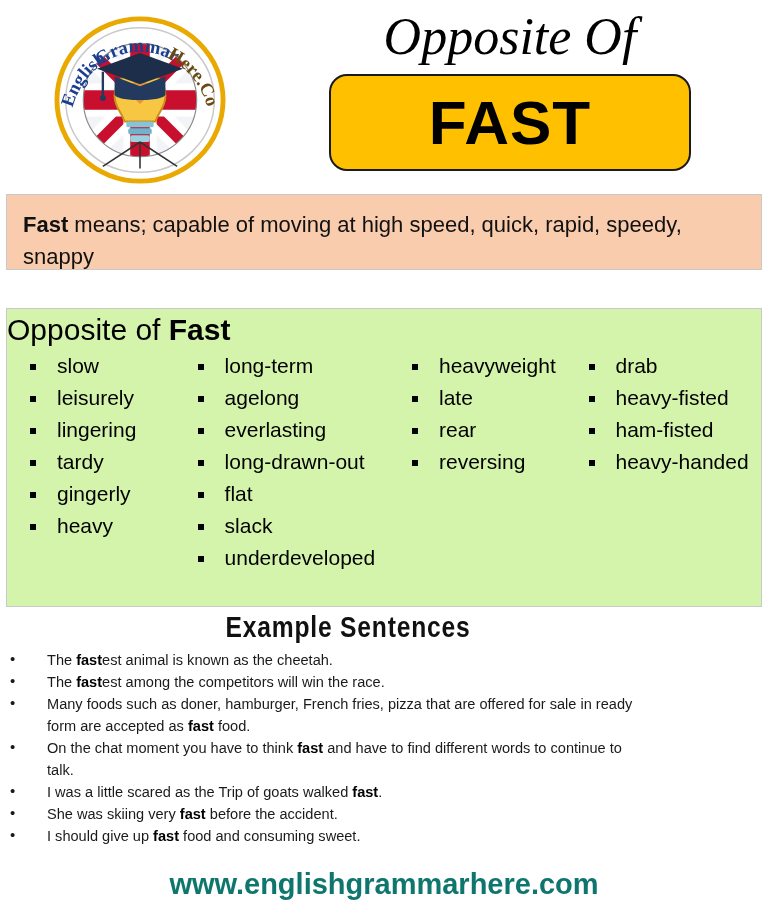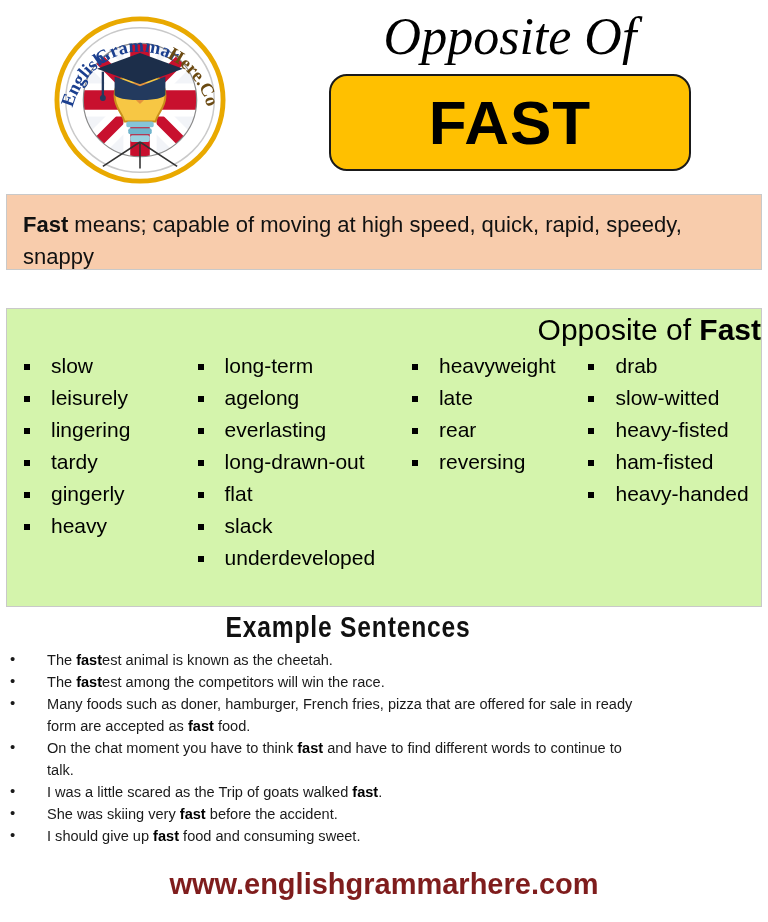--- a/index.html
+++ b/index.html
@@ -102,40 +102,40 @@
     position: absolute;
     left: 6px;
     top: 308px;
     width: 756px;
     height: 299px;
     box-sizing: border-box;
     background: #D4F4AC;
     border: 1px solid #c9c9c9;
   }
   .opposites-title {
-    text-align: right;
+    text-align: left;
     font-family: "Liberation Sans", sans-serif;
     font-size: 30px;
     font-weight: 400;
     line-height: 1.1;
     padding-top: 4px;
     color: #000;
   }
   .opposites-title b { font-weight: 700; }
 
   .columns {
     display: flex;
     flex-direction: row;
     align-items: flex-start;
     padding: 4px 0 0 0;
   }
   .col {
     box-sizing: border-box;
   }
-  .col-1 { width: 178px; padding-left: 12px; }
+  .col-1 { width: 178px; padding-left: 18px; }
   .col-2 { width: 215px; padding-left: 8px; }
   .col-3 { width: 177px; padding-left: 8px; }
   .col-4 { width: 186px; padding-left: 8px; }
 
   .wordlist {
     list-style: none;
     margin: 0;
     padding: 0;
   }
   .wordlist li {
@@ -208,21 +208,21 @@
     position: absolute;
     left: 0;
     top: 868px;
     width: 768px;
     text-align: center;
   }
   .footer-url {
     font-family: "Liberation Sans", sans-serif;
     font-size: 29px;
     font-weight: 700;
-    color: #7f1d1d;
+    color: #0f766e;
     letter-spacing: 0px;
   }
 </style>
 </head>
 <body>
 
 <div class="header">
 
   <div class="logo-wrap">
     <svg class="logo-ring" viewBox="0 0 200 176" xmlns="http://www.w3.org/2000/svg">
@@ -326,21 +326,20 @@
       <ul class="wordlist">
         <li>heavyweight</li>
         <li>late</li>
         <li>rear</li>
         <li>reversing</li>
       </ul>
     </div>
     <div class="col col-4">
       <ul class="wordlist">
         <li>drab</li>
-        <li>slow-witted</li>
         <li>heavy-fisted</li>
         <li>ham-fisted</li>
         <li>heavy-handed</li>
       </ul>
     </div>
   </div>
 </div>
 
 <div class="examples-section">
   <div class="examples-title">Example  Sentences</div>

